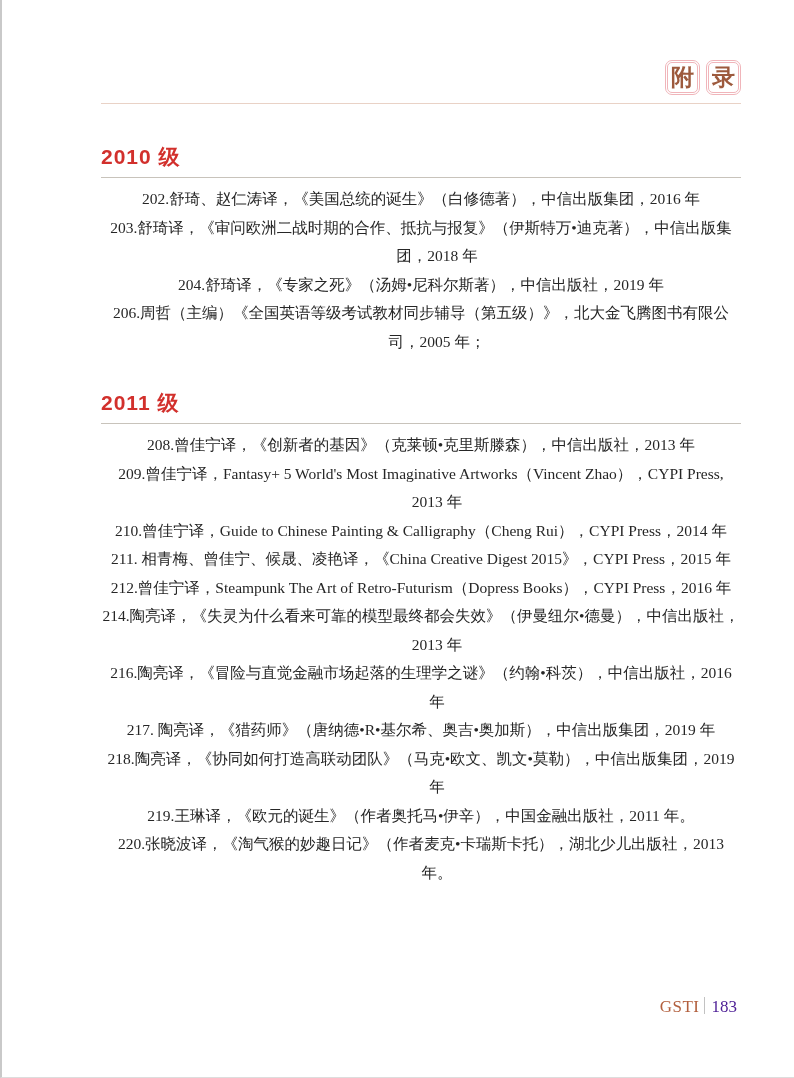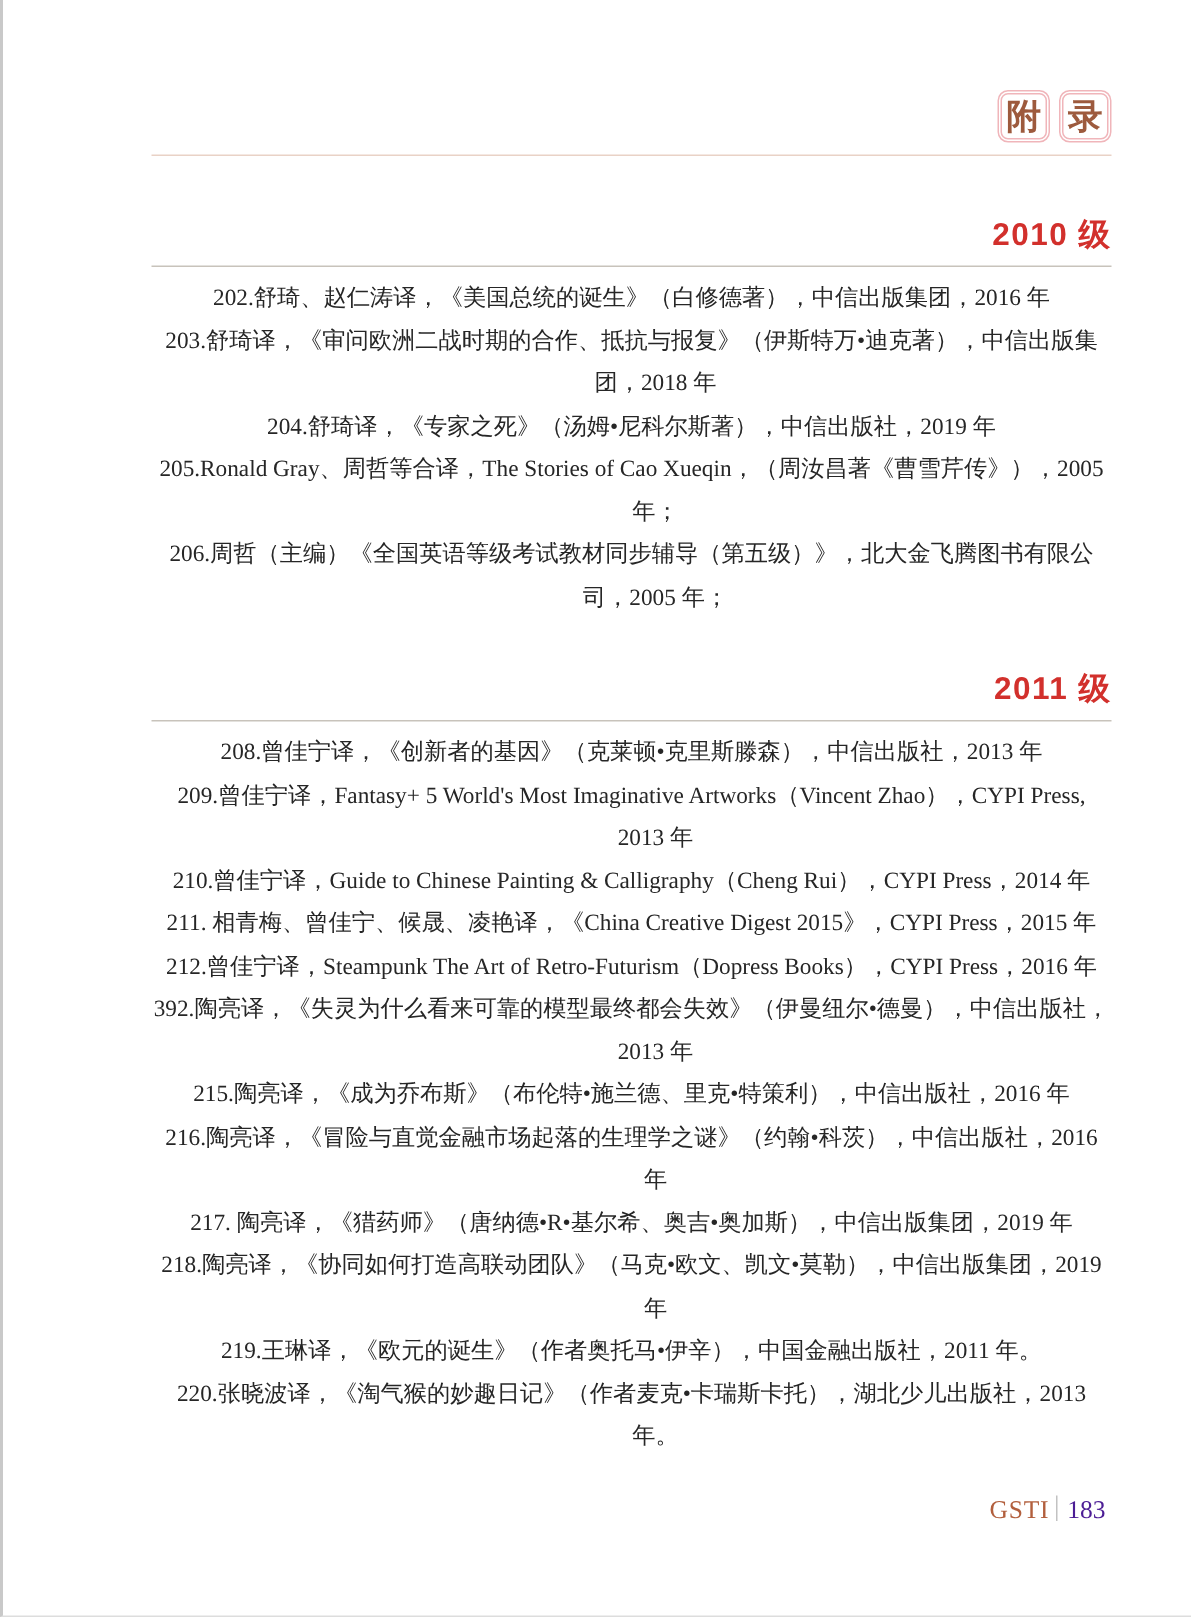--- a/index.html
+++ b/index.html
@@ -44,21 +44,21 @@
   .header-rule {
     margin-top: 8px;
     height: 0;
     border: none;
     border-top: 1.5px solid #e9d2c6;
   }
   
   .year-section { margin-top: 40px; }
   .year-section + .year-section { margin-top: 34px; }
   .year-title {
-    text-align: right;
+    text-align: left;
     color: #d2302c;
     font-family: "Liberation Sans", "DejaVu Sans", sans-serif;
     font-weight: bold;
     font-size: 21px;
     line-height: 26px;
     letter-spacing: 1px;
   }
   .section-rule {
     margin-top: 7px;
     height: 0;
@@ -110,36 +110,34 @@
   </header>
 
   <div id="sections">
   <section class="year-section">
     <h2 class="year-title">2010 级</h2>
     <div class="section-rule"></div>
     <ol class="entry-list">
           <li class="entry">202.舒琦、赵仁涛译，《美国总统的诞生》（白修德著），中信出版集团，2016 年</li>
           <li class="entry">203.舒琦译，《审问欧洲二战时期的合作、抵抗与报复》（伊斯特万•迪克著），中信出版集团，2018 年</li>
           <li class="entry">204.舒琦译，《专家之死》（汤姆•尼科尔斯著），中信出版社，2019 年</li>
-          <li class="entry">205.Ronald Gray、周哲等合译，The Stories of Cao Xueqin，（周汝昌著《曹雪芹传》），2005 年；</li>
           <li class="entry">206.周哲（主编）《全国英语等级考试教材同步辅导（第五级）》，北大金飞腾图书有限公司，2005 年；</li>
         </ol>
   </section>
 
   <section class="year-section">
     <h2 class="year-title">2011 级</h2>
     <div class="section-rule"></div>
     <ol class="entry-list">
           <li class="entry">208.曾佳宁译，《创新者的基因》（克莱顿•克里斯滕森），中信出版社，2013 年</li>
           <li class="entry">209.曾佳宁译，Fantasy+ 5 World's Most Imaginative Artworks（Vincent Zhao），CYPI Press, 2013 年</li>
           <li class="entry">210.曾佳宁译，Guide to Chinese Painting &amp; Calligraphy（Cheng Rui），CYPI Press，2014 年</li>
           <li class="entry">211. 相青梅、曾佳宁、候晟、凌艳译，《China Creative Digest 2015》，CYPI Press，2015 年</li>
           <li class="entry">212.曾佳宁译，Steampunk The Art of Retro-Futurism（Dopress Books），CYPI Press，2016 年</li>
-          <li class="entry">392.陶亮译，《失灵为什么看来可靠的模型最终都会失效》（伊曼纽尔•德曼），中信出版社，2013 年</li>
-          <li class="entry">215.陶亮译，《成为乔布斯》（布伦特•施兰德、里克•特策利），中信出版社，2016 年</li>
+          <li class="entry">214.陶亮译，《失灵为什么看来可靠的模型最终都会失效》（伊曼纽尔•德曼），中信出版社，2013 年</li>
           <li class="entry">216.陶亮译，《冒险与直觉金融市场起落的生理学之谜》（约翰•科茨），中信出版社，2016 年</li>
           <li class="entry">217. 陶亮译，《猎药师》（唐纳德•R•基尔希、奥吉•奥加斯），中信出版集团，2019 年</li>
           <li class="entry">218.陶亮译，《协同如何打造高联动团队》（马克•欧文、凯文•莫勒），中信出版集团，2019 年</li>
           <li class="entry">219.王琳译，《欧元的诞生》（作者奥托马•伊辛），中国金融出版社，2011 年。</li>
           <li class="entry">220.张晓波译，《淘气猴的妙趣日记》（作者麦克•卡瑞斯卡托），湖北少儿出版社，2013 年。</li>
         </ol>
   </section>
 
 </div>
 

